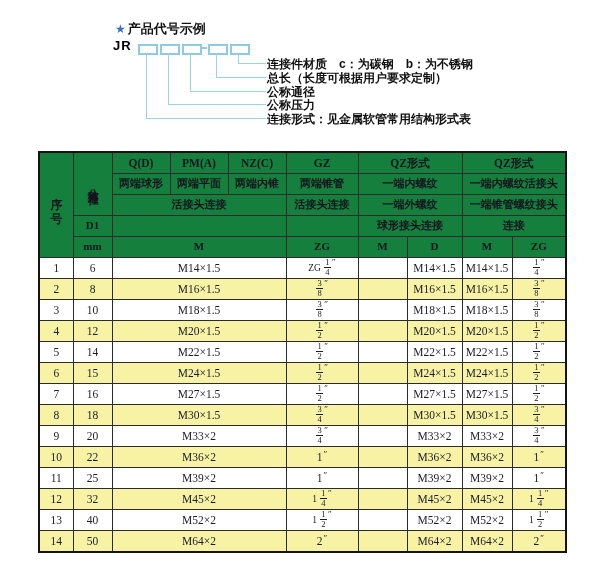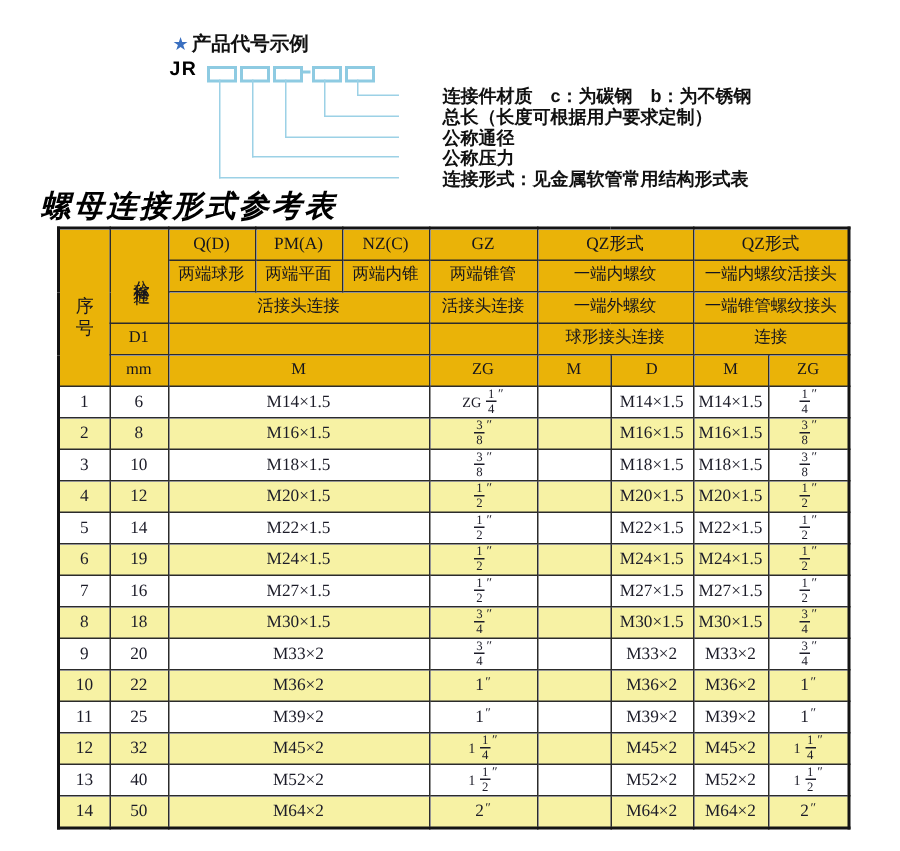--- a/index.html
+++ b/index.html
@@ -6,34 +6,34 @@
   .page{position:relative;width:600px;height:567px;background:#ffffff;overflow:hidden;
         font-family:"Liberation Sans","DejaVu Sans",sans-serif;color:#1e1e1e;}
 
   
   .diag-heading{position:absolute;left:115px;top:20px;font-size:13px;font-weight:bold;color:#111;text-align:center;}
   .diag-heading .star{color:#3a6fc0;margin-right:2px;font-size:12px;}
   .jr{position:absolute;left:113px;top:38px;font-size:13px;font-weight:bold;color:#000000;letter-spacing:1px;}
   .pbox{position:absolute;top:44px;width:16px;height:7px;border:2px solid #8ecbe2;background:#fff;}
   .pdash{position:absolute;top:47px;width:6px;height:2px;background:#8ecbe2;}
   .lline{position:absolute;border-left:1px solid #9cd1e6;border-bottom:1px solid #9cd1e6;}
-  .dlabel{position:absolute;left:267px;font-size:12px;font-weight:bold;color:#111;white-space:nowrap;margin-left:28px;}
+  .dlabel{position:absolute;left:267px;font-size:12px;font-weight:bold;color:#111;white-space:nowrap;}
 
   
   .table-title{position:absolute;left:27px;top:124px;margin:0;font-size:20px;font-weight:bold;
                font-style:italic;font-family:"Liberation Serif","DejaVu Serif",serif;
                color:#000;letter-spacing:2px;}
 
   
   table.ref{position:absolute;left:38px;top:151px;width:528px;border-collapse:collapse;
             table-layout:fixed;border:2px solid #141414;
             font-family:"Liberation Serif","DejaVu Serif",serif;}
   table.ref th,table.ref td{border:1px solid #2b2b2b;padding:0 1px;text-align:center;
             vertical-align:middle;overflow:hidden;}
-  table.ref thead th{background:#eab308;font-weight:normal;font-size:11px;color:#14141e;height:20px;line-height:1.05;}
+  table.ref thead th{background:#15803d;font-weight:bold;font-size:11px;color:#14141e;height:20px;line-height:1.05;}
   table.ref thead th.code{font-size:11.5px;}
   table.ref tbody td{background:#ffffff;font-size:11.5px;color:#1c1c28;height:20px;line-height:1.05;}
   table.ref tbody tr.yellow td{background:#f7f2a4;}
   .vert{writing-mode:vertical-rl;text-orientation:upright;margin:0 auto;display:inline-block;}
   .vs-seq{letter-spacing:16px;font-size:12px;}
   .vs-dn{letter-spacing:2px;font-size:11px;}
   .frac{display:inline-flex;flex-direction:column;vertical-align:middle;line-height:1;
         font-size:8.5px;text-align:center;position:relative;top:-1px;}
   .frac .fnum{border-bottom:1px solid currentColor;padding:0 1.5px 0.5px;}
   .frac .fden{padding-top:0.5px;}
@@ -64,21 +64,20 @@
     <div class="lline" style="left:168px;top:53px;width:97px;height:51px;"></div>
     <div class="lline" style="left:146px;top:53px;width:119px;height:65px;"></div>
 
     <div class="dlabel" style="top:56px;">连接件材质　c：为碳钢　b：为不锈钢</div>
     <div class="dlabel" style="top:70px;text-align:right;">总长（长度可根据用户要求定制）</div>
     <div class="dlabel" style="top:84px;">公称通径</div>
     <div class="dlabel" style="top:97px;text-align:center;">公称压力</div>
     <div class="dlabel" style="top:111px;">连接形式：见金属软管常用结构形式表</div>
   </div>
 
-  <h1 class="table-title">螺母连接形式参考表</h1>
 
   <table class="ref">
     <colgroup>
       <col style="width:34px">
         <col style="width:39px">
       <col style="width:58px">
         <col style="width:58px">
         <col style="width:58px">
       <col style="width:72px">
       <col style="width:49px">
@@ -204,21 +203,21 @@
           <td></td>
           <td>M22×1.5</td>
           <td>M22×1.5</td>
           <td><span class="frac">
               <span class="fnum">1</span>
               <span class="fden">2</span>
             </span><span class="inch">″</span></td>
         </tr>
         <tr class="yellow">
           <td>6</td>
-          <td>19</td>
+          <td>15</td>
           <td colspan="3">M24×1.5</td>
           <td><span class="frac">
               <span class="fnum">1</span>
               <span class="fden">2</span>
             </span><span class="inch">″</span></td>
           <td></td>
           <td>M24×1.5</td>
           <td>M24×1.5</td>
           <td><span class="frac">
               <span class="fnum">1</span>

